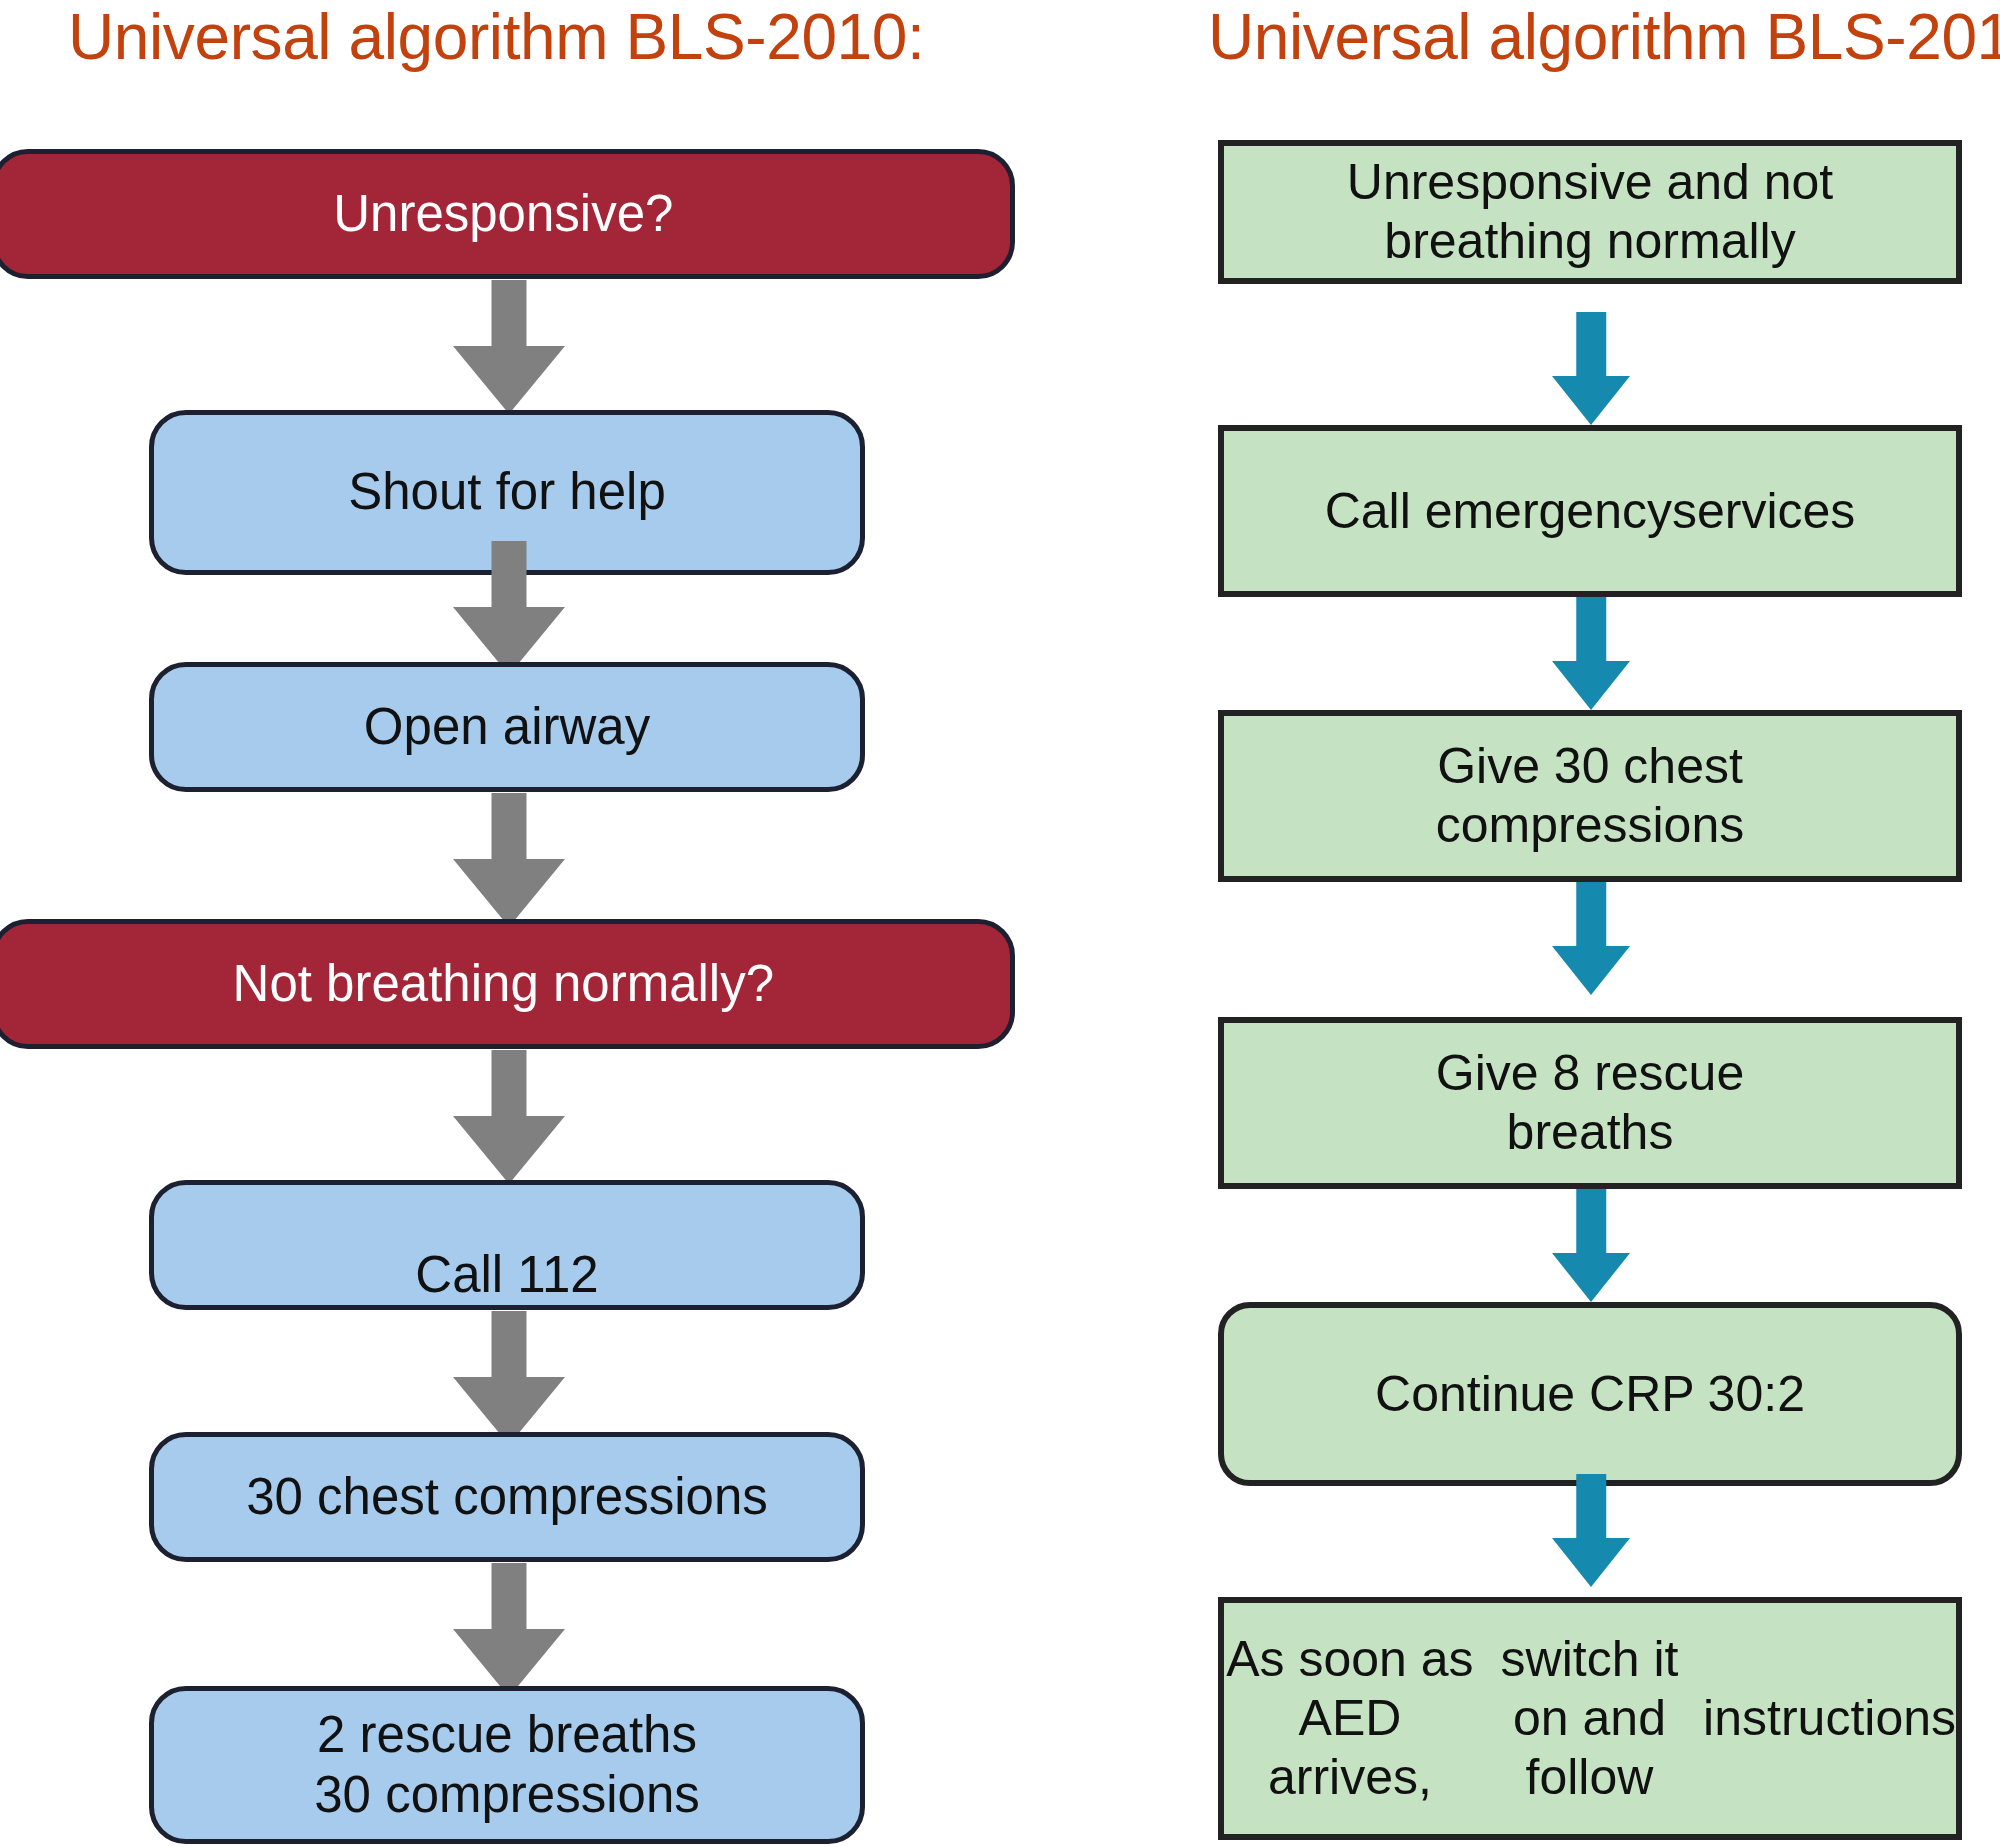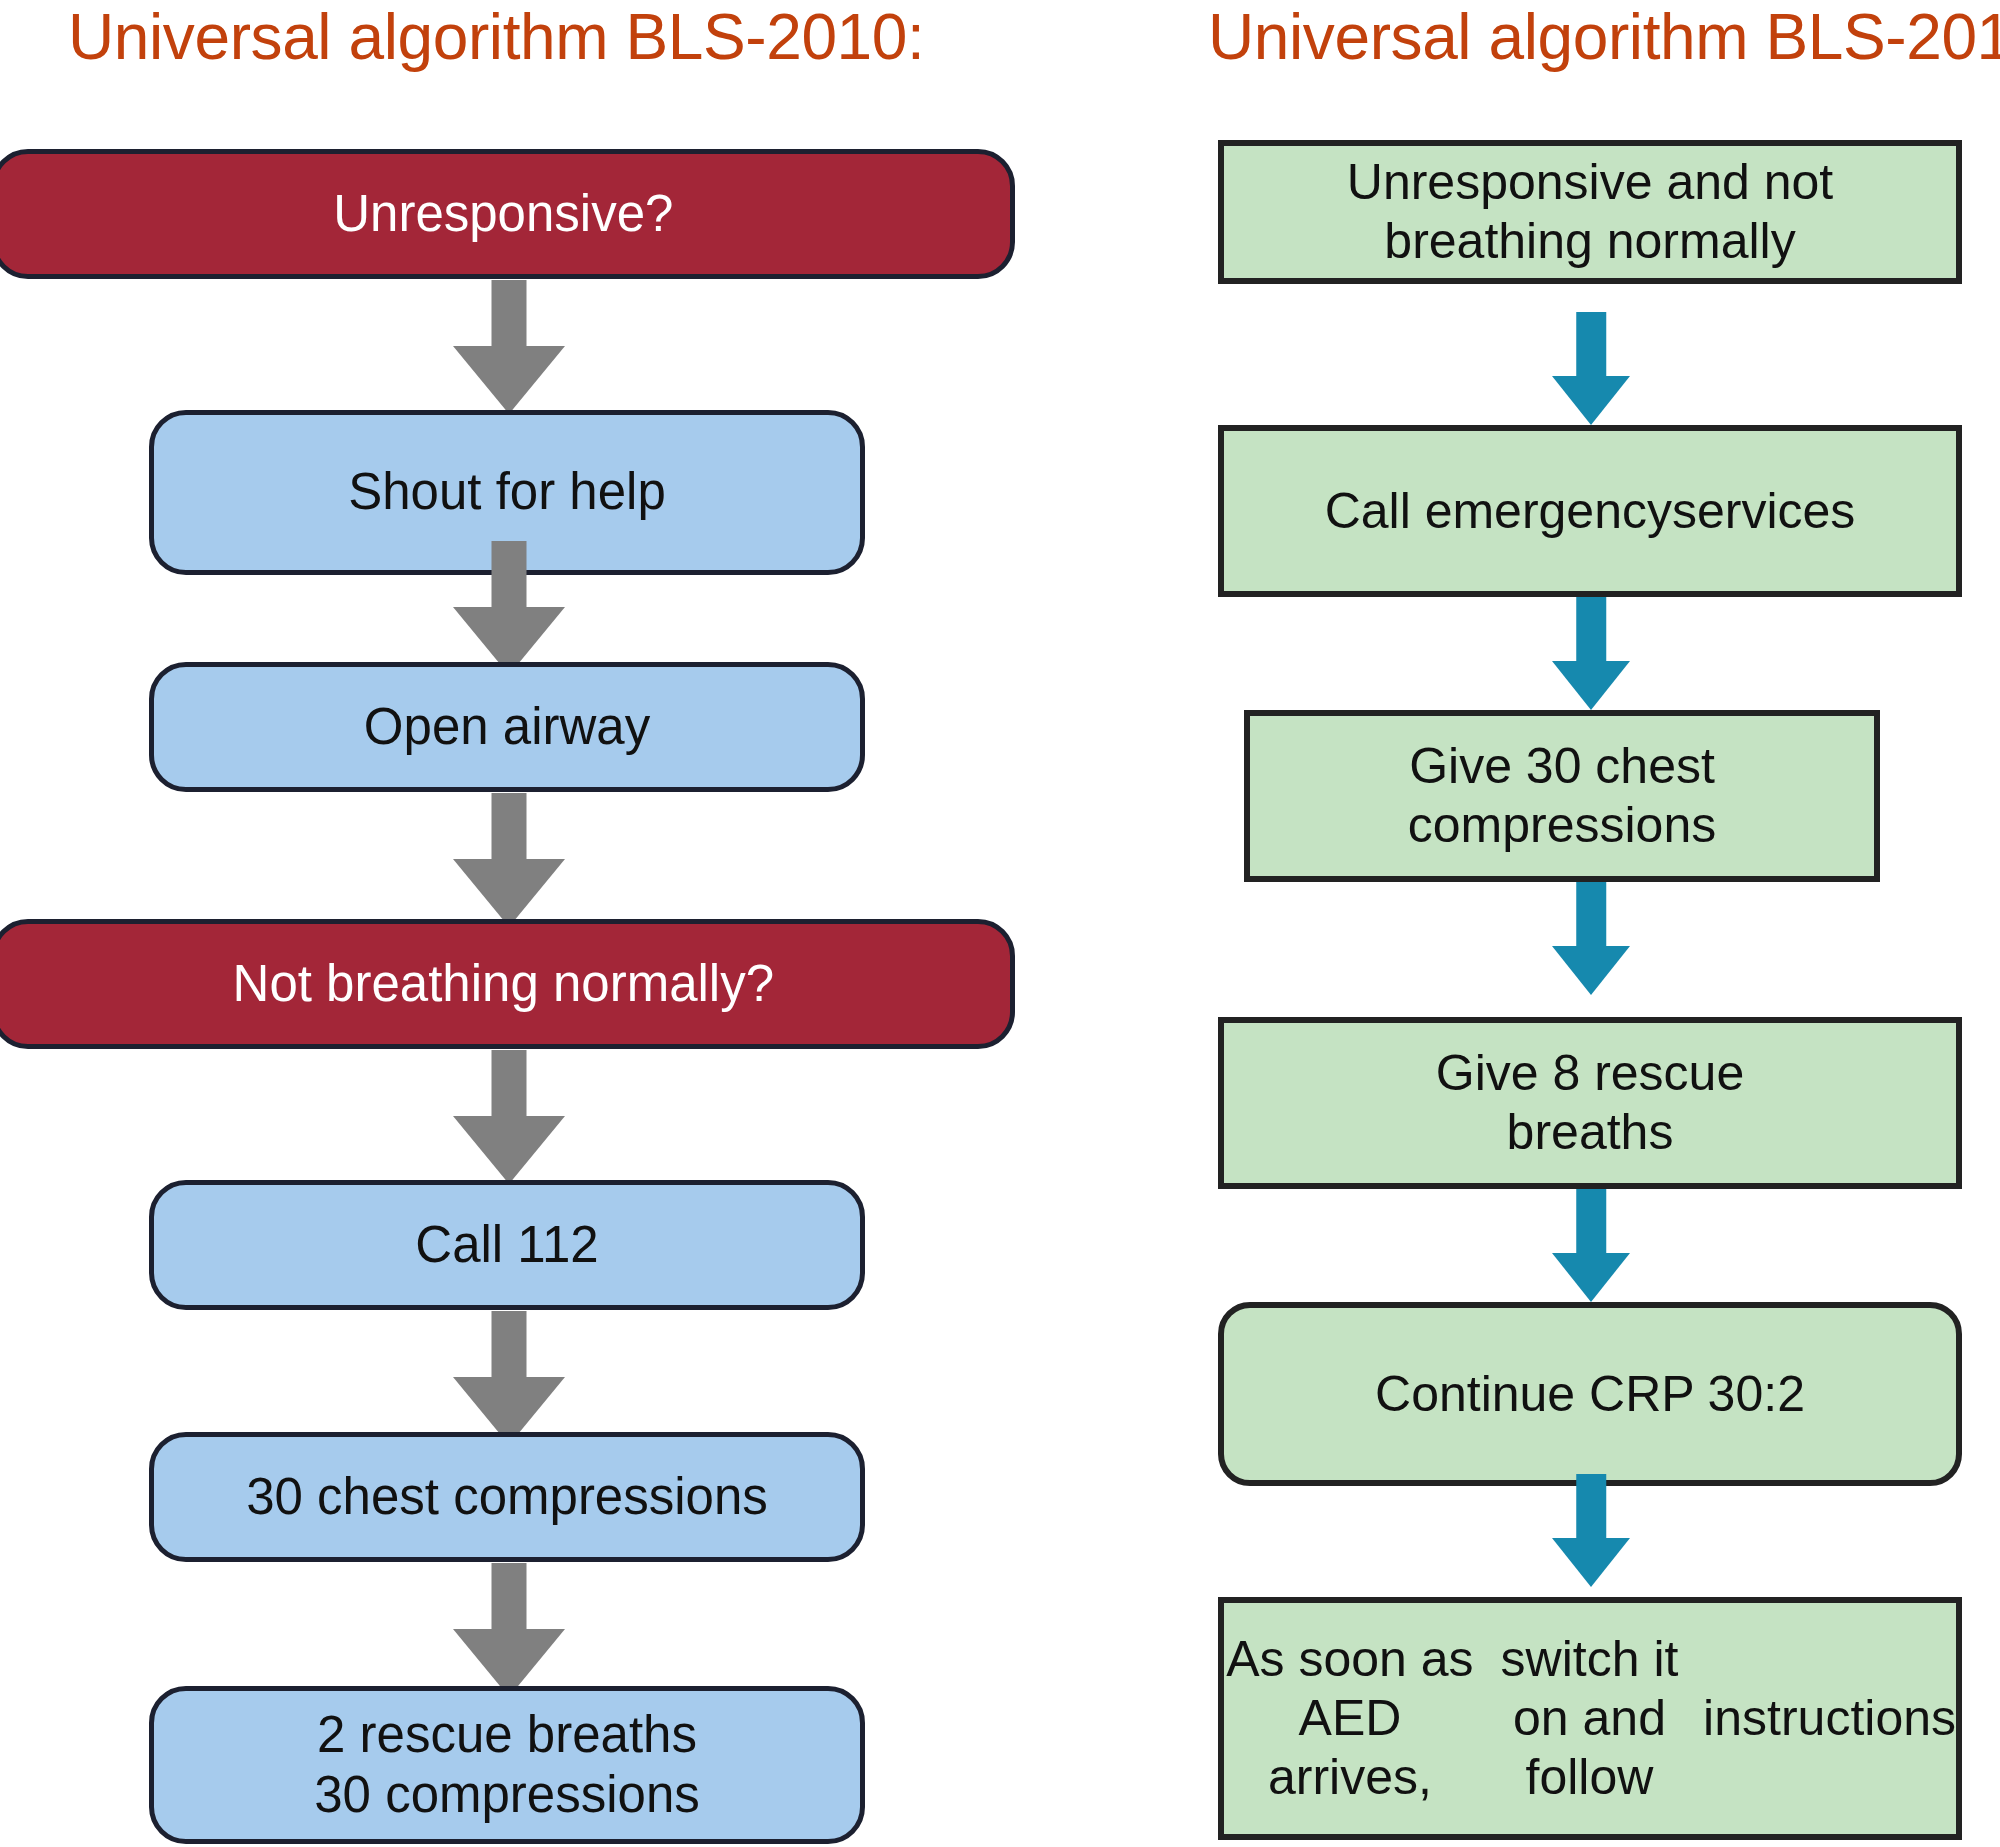--- a/index.html
+++ b/index.html
@@ -139,21 +139,21 @@
 
   <div class="node left decision" style="left:-8.7px; top:919px; width:1024px; height:130px;">
     <span>Not breathing normally?</span>
   </div>
 
   <div class="arrow grey" style="left:422px; top:1050px; height:134px;">
     <div class="shaft" style="height:66px;"></div>
     <div class="head"></div>
   </div>
 
-  <div class="node left action" style="left:149px; top:1180px; width:716px; height:130px;">
+  <div class="node left action" style="left:149px; top:1180px; width:716px; height:130px;align-items:flex-end;">
     <span>Call 112</span>
   </div>
 
   <div class="arrow grey" style="left:422px; top:1311px; height:134px;">
     <div class="shaft" style="height:66px;"></div>
     <div class="head"></div>
   </div>
 
   <div class="node left action" style="left:149px; top:1432px; width:716px; height:130px;">
     <span>30 chest compressions</span>
@@ -184,21 +184,21 @@
   <div class="node right" style="left:1218px; top:425px; width:744px; height:172px; flex-direction:row;">
     <span>Call emergency</span>
     <span>services</span>
   </div>
 
   <div class="arrow teal" style="left:1530px; top:597px; height:113px;">
     <div class="shaft" style="height:64px;"></div>
     <div class="head"></div>
   </div>
 
-  <div class="node right" style="left:1244px; top:710px; width:636px; height:172px; flex-direction:column;">
+  <div class="node right" style="left:1218px; top:710px; width:744px; height:172px; flex-direction:column;">
     <span>Give 30 chest</span>
     <span>compressions</span>
   </div>
 
   <div class="arrow teal" style="left:1530px; top:882px; height:113px;">
     <div class="shaft" style="height:64px;"></div>
     <div class="head"></div>
   </div>
 
   <div class="node right" style="left:1218px; top:1017px; width:744px; height:172px; flex-direction:column;">

